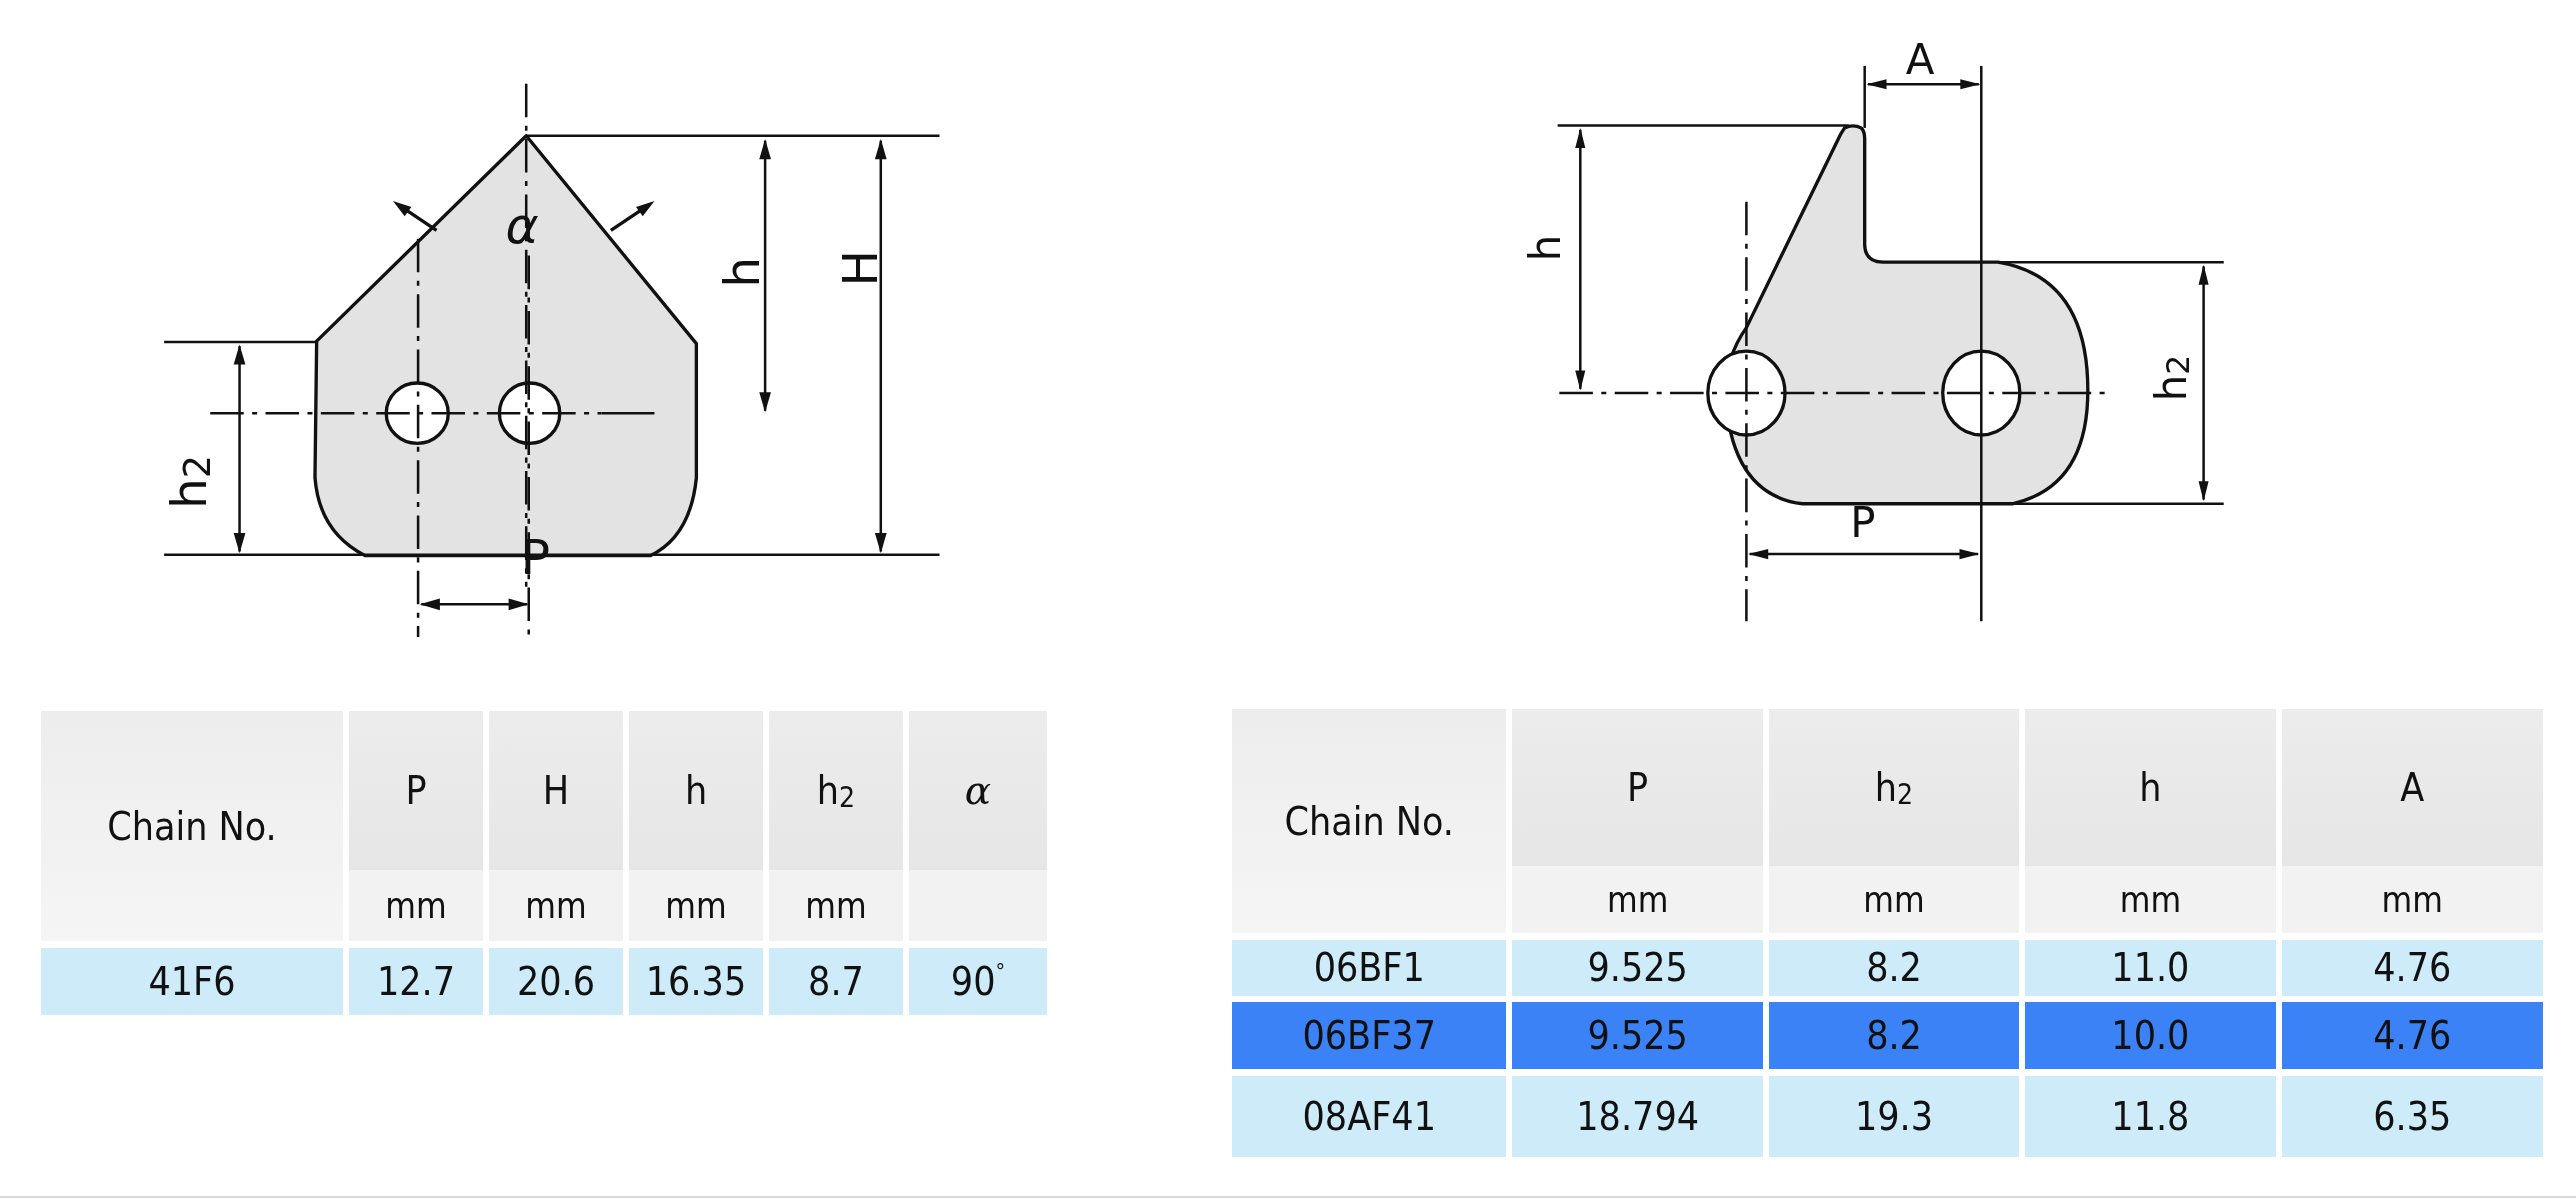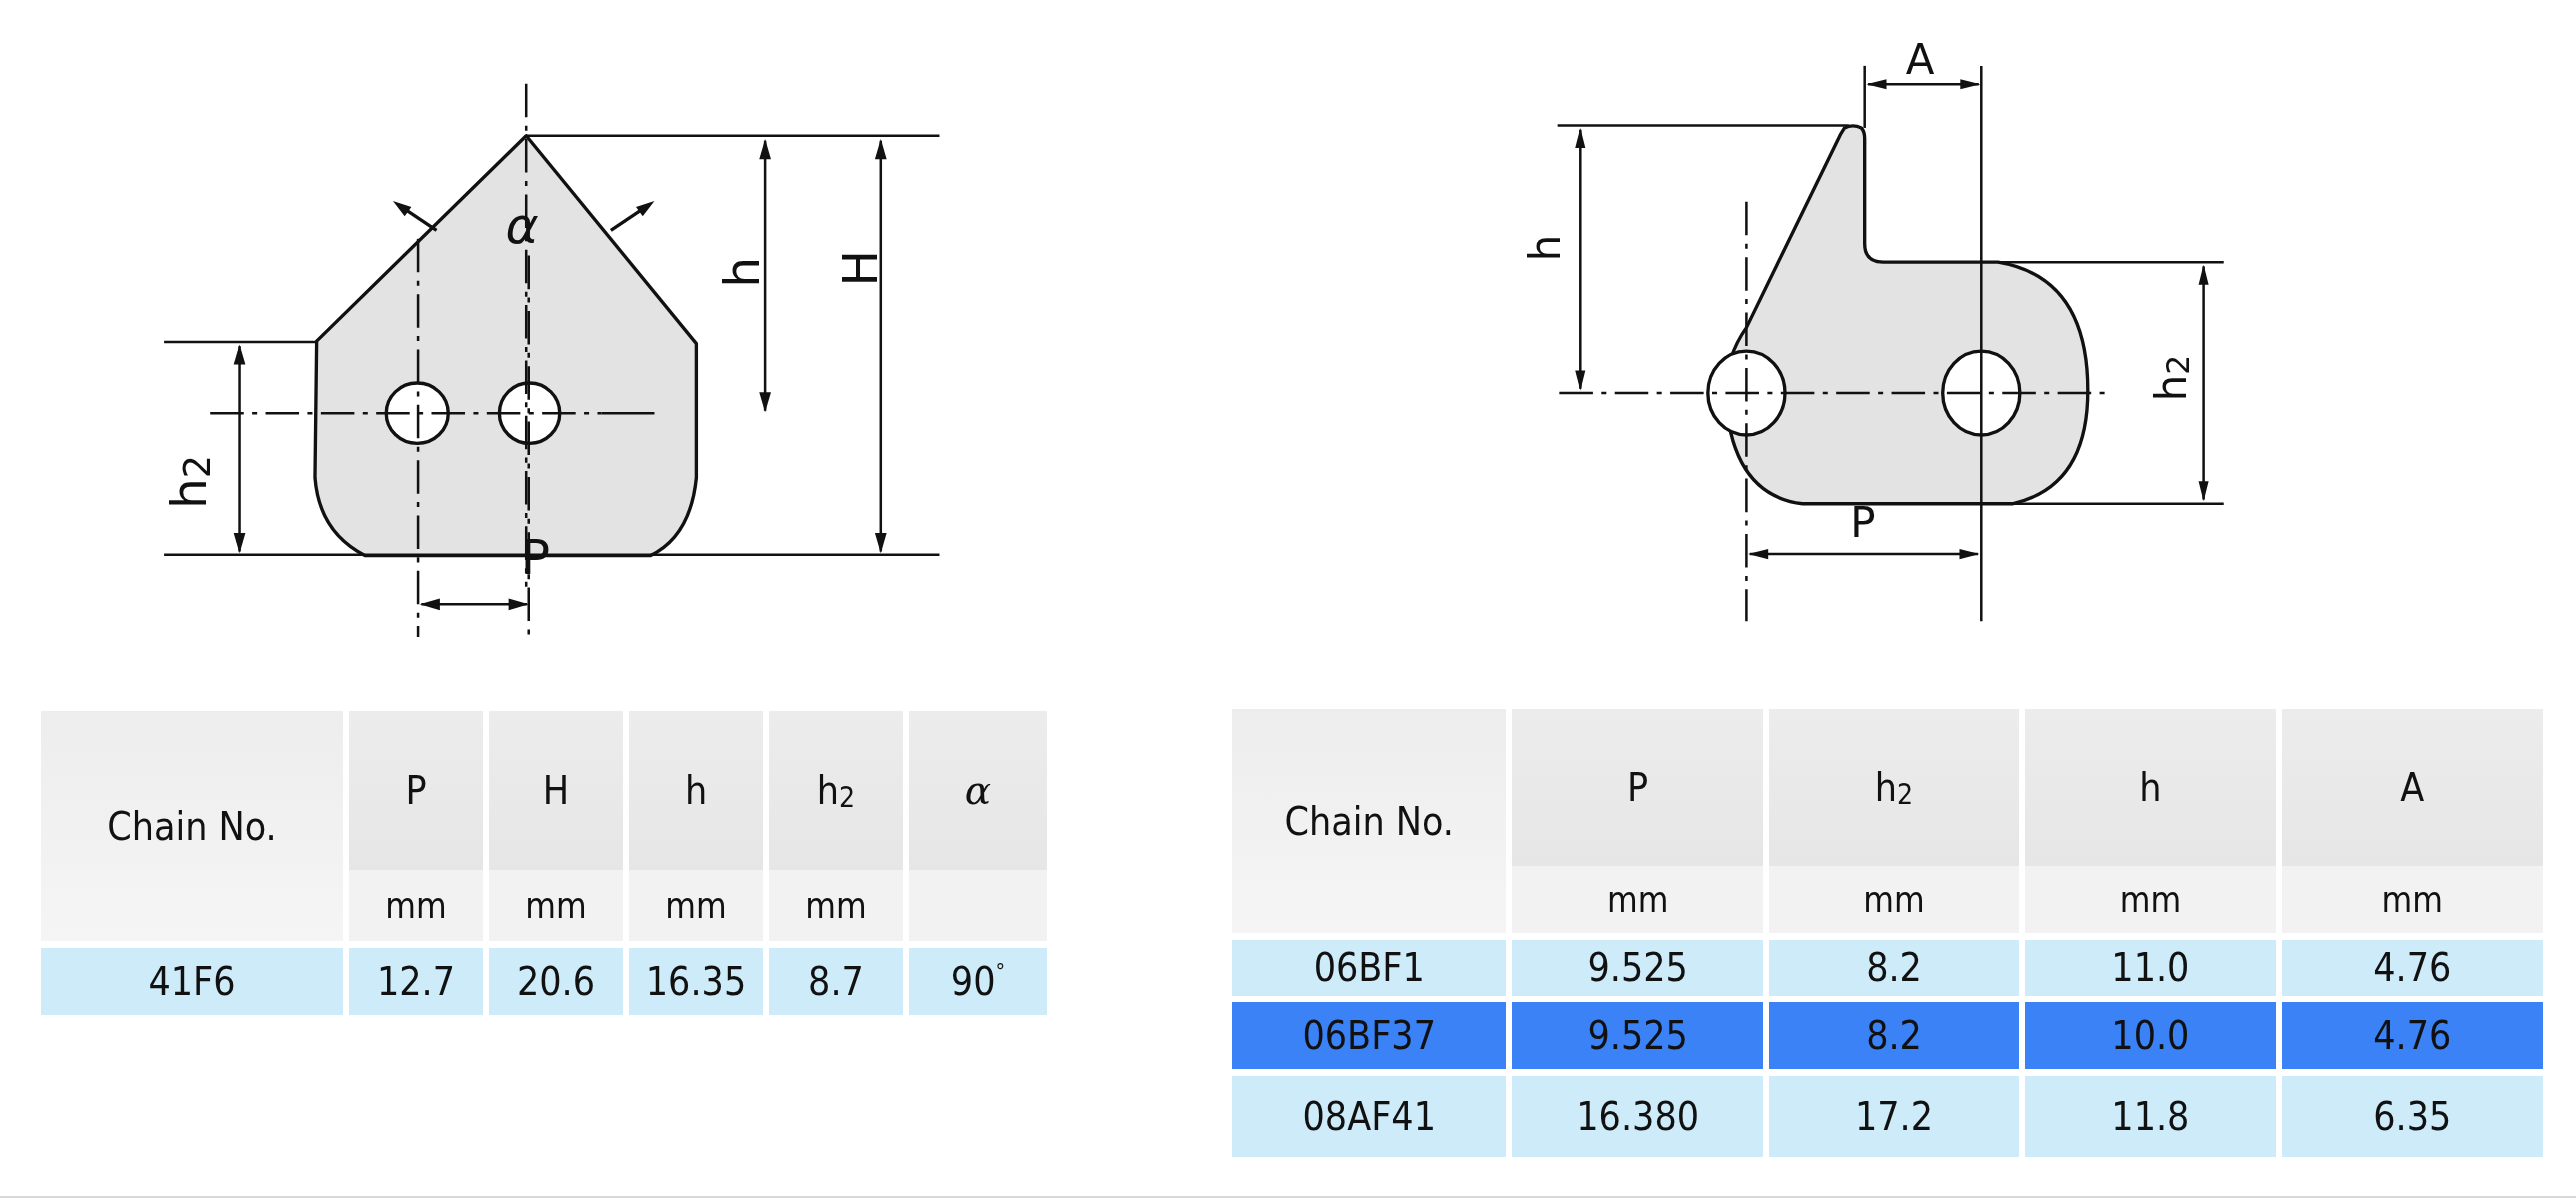--- a/index.html
+++ b/index.html
@@ -227,22 +227,22 @@
   </tr>
   <tr class="gap">
         <td></td>
         <td></td>
         <td></td>
         <td></td>
         <td></td>
       </tr>
   <tr class="row-blue" style="height:81px">
     <td class="cell">08AF41</td>
-    <td class="cell">16.380</td>
-    <td class="cell">17.2</td>
+    <td class="cell">18.794</td>
+    <td class="cell">19.3</td>
     <td class="cell">11.8</td>
     <td class="cell">6.35</td>
   </tr>
 </tbody>
   </table>
 
 <div class="bottom-line"></div>
 
 
 </body></html>

